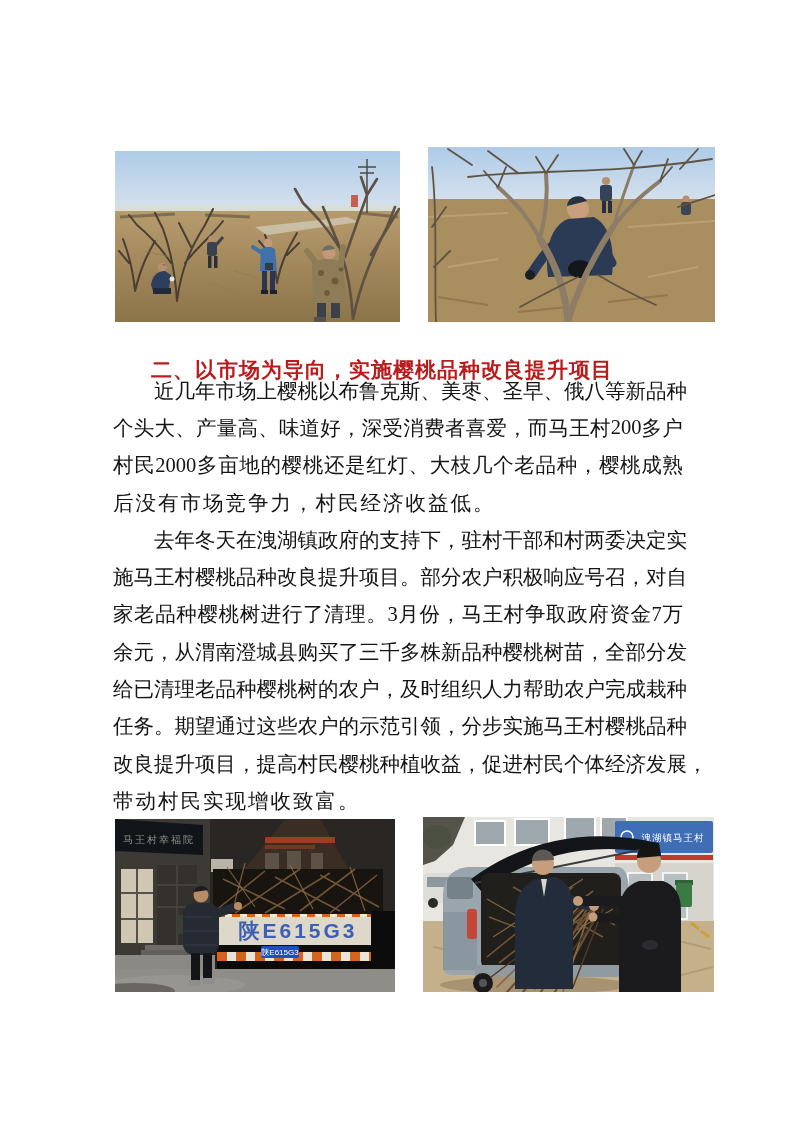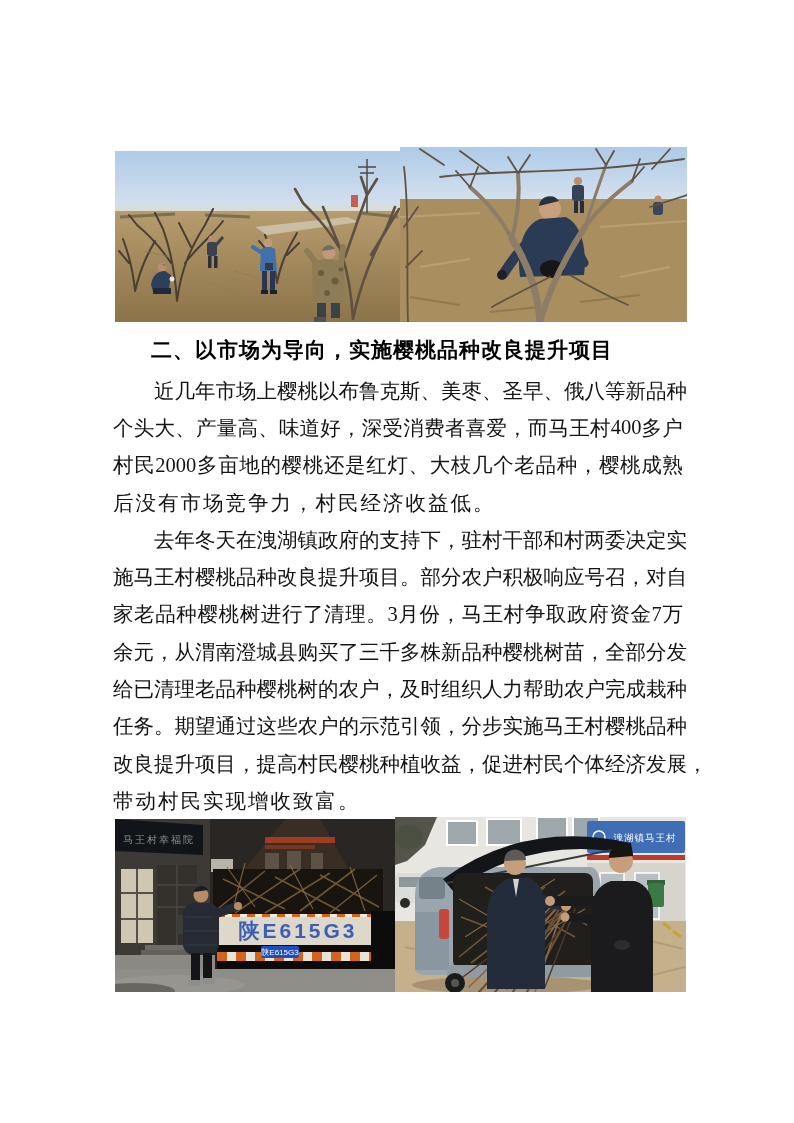--- a/index.html
+++ b/index.html
@@ -1,22 +1,22 @@
 <!DOCTYPE html>
 <html><head>
 <meta charset="utf-8">
 <style>
   html,body{margin:0;padding:0;background:#e9e9e9;}
   .page{position:relative;width:794px;height:1123px;background:#ffffff;margin:0 auto;
         font-family:"Liberation Serif","DejaVu Serif",serif;color:#111;overflow:hidden;}
-  .photo-row{position:absolute;display:flex;align-items:flex-end;}
+  .photo-row{position:absolute;display:flex;align-items:flex-end;gap:28px;}
   .photo{display:block;}
-  .heading{position:absolute;left:113px;top:336px;width:570px;padding-left:38px;box-sizing:border-box;
+  .heading{position:absolute;left:113px;top:356px;width:570px;padding-left:38px;box-sizing:border-box;
            font-family:"Liberation Sans","DejaVu Sans",sans-serif;font-weight:bold;font-size:21px;
-           letter-spacing:1px;white-space:nowrap;color:#000000;}
+           letter-spacing:1px;white-space:nowrap;color:#b91c1c;}
   .bodytext{position:absolute;left:113px;top:372px;width:570px;font-size:20.5px;color:#141414;}
   .line{display:flex;justify-content:space-between;align-items:center;height:37.3px;white-space:nowrap;}
   .line.indent{padding-left:41px;}
   .line.last{justify-content:flex-start;}
   .line.last span{margin-right:2px;}
   svg text{font-family:"Liberation Sans","DejaVu Sans",sans-serif;}
 </style>
 </head>
 <body>
 
@@ -217,21 +217,21 @@
           <span>消</span>
           <span>费</span>
           <span>者</span>
           <span>喜</span>
           <span>爱</span>
           <span>，</span>
           <span>而</span>
           <span>马</span>
           <span>王</span>
           <span>村</span>
-          <span>400</span>
+          <span>200</span>
           <span>多</span>
           <span>户</span>
         </div>
         <div class="line">
           <span>村</span>
           <span>民</span>
           <span>2000</span>
           <span>多</span>
           <span>亩</span>
           <span>地</span>

